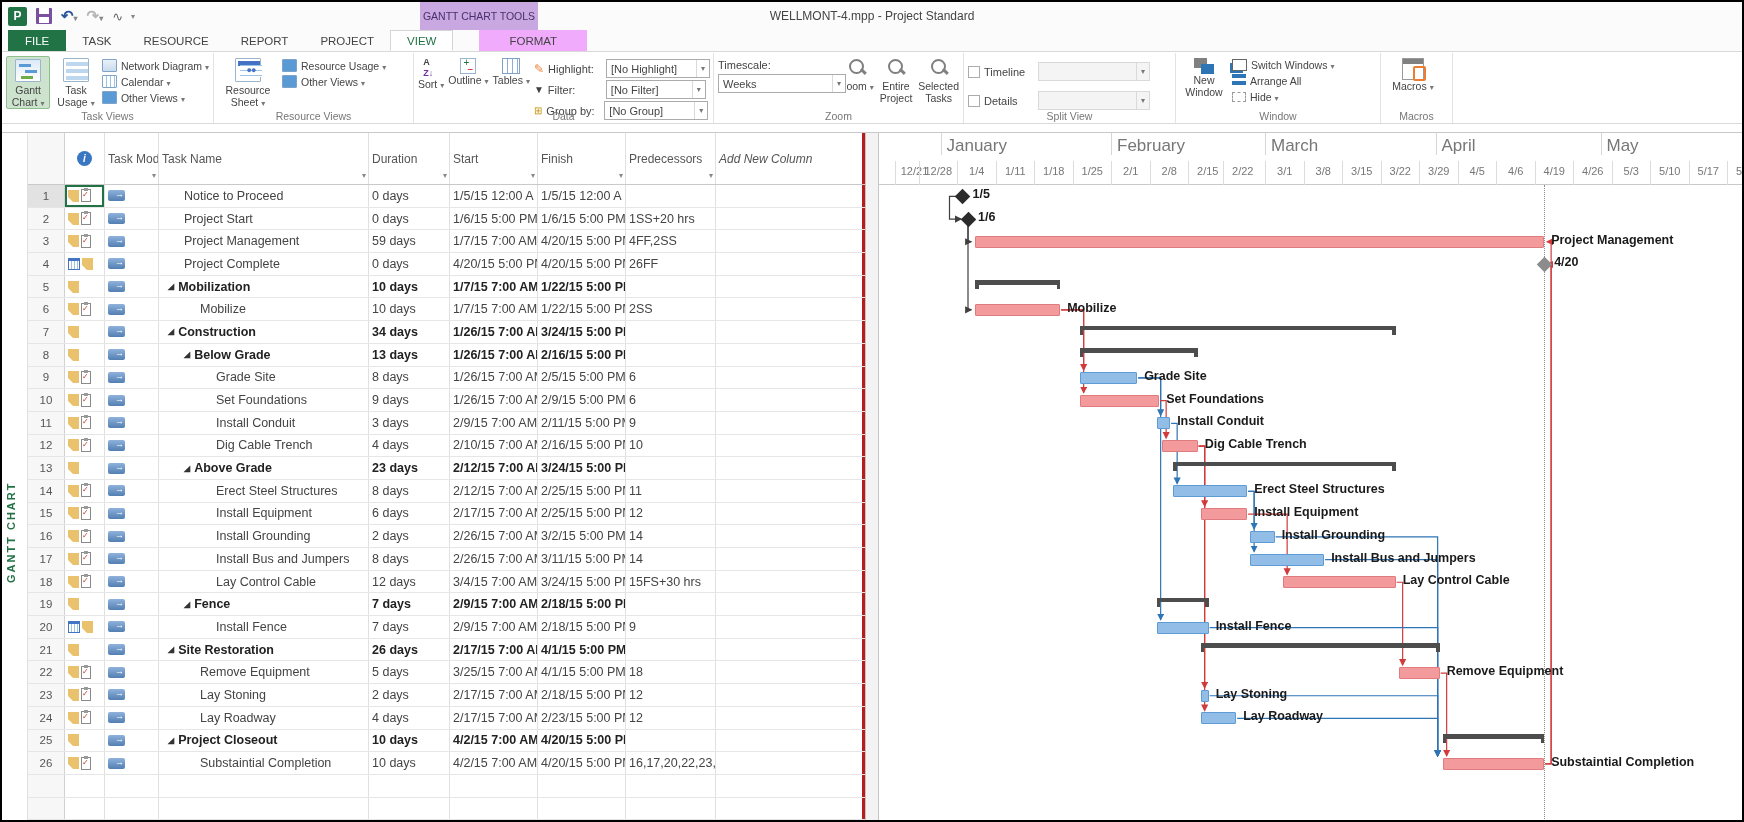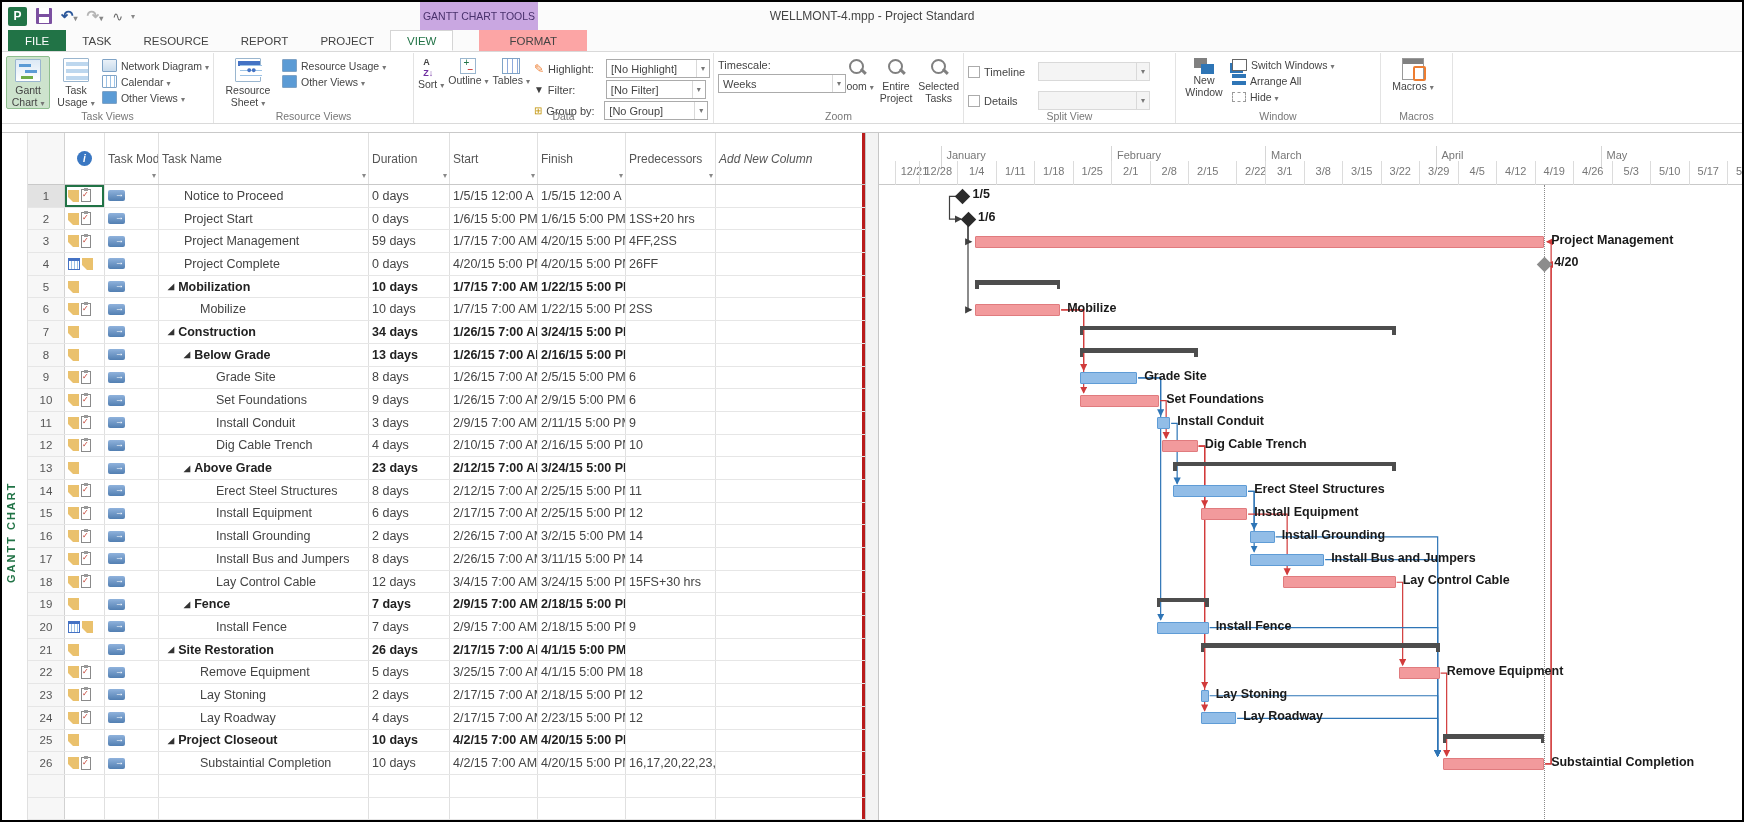--- a/index.html
+++ b/index.html
@@ -19,21 +19,21 @@
   .wave{color:#666;font-size:13px;letter-spacing:-1px}
   .qdd{color:#888;font-size:8px}
   #title-text{position:absolute;left:0;right:0;top:7px;text-align:center;font-size:12px;color:#444;}
   #ctx-header{position:absolute;left:418px;top:0;width:118px;height:28px;background:#C9A7E1;color:#48306B;font-size:10.5px;display:flex;align-items:center;justify-content:center;}
 
   
   #tabrow{position:absolute;left:0;top:28px;width:100%;height:22px;background:#FBFBFB;display:flex;align-items:stretch;border-bottom:1px solid #D9D9D9;}
   .tab{padding:0 16px;font-size:11.5px;display:flex;align-items:center;color:#444;cursor:pointer}
   .tab.file{background:#217346;color:#fff;padding:0 17px;margin-left:6px}
   .tab.active{background:#fff;color:#217346;border:1px solid #D5D5D5;border-bottom:1px solid #fff}
-  .tab.ctx{background:#fca5a5;}
+  .tab.ctx{background:#f0abfc;}
   
   #ribbon{position:absolute;left:0;top:51px;width:100%;height:71px;background:#fff;border-bottom:1px solid #DADADA;display:flex;}
   .rgroup{position:relative;height:100%;border-right:1px solid #E3E3E3;padding:3px 4px 14px 4px;display:flex;gap:4px;}
   .rgroup .glabel{position:absolute;left:0;right:0;bottom:1px;text-align:center;font-size:10.5px;color:#777;}
   .bigbtn{width:54px;display:flex;flex-direction:column;align-items:center;justify-content:flex-start;font-size:10.5px;color:#444;text-align:center;padding-top:2px;cursor:pointer;line-height:1.15;}
   .bigbtn.pressed{background:#CDE3CD;border:1px solid #8FBE8F;border-radius:2px}
   .smallstack{display:flex;flex-direction:column;justify-content:flex-start;gap:3px;padding-top:3px}
   .smallbtn{display:flex;align-items:center;gap:4px;font-size:10.5px;color:#444;white-space:nowrap;cursor:pointer}
   .dd:after{content:"▾";font-size:8px;color:#777;margin-left:3px}
   .icon16{width:15px;height:13px;border:1px solid #7FA3C6;background:linear-gradient(#EAF1F8,#C8DBEC);position:relative;border-radius:1px;flex:0 0 auto}
@@ -109,21 +109,21 @@
   .noteic{width:11px;height:12px;background:#EAC16D;position:relative;flex:0 0 auto}
   .noteic:after{content:"";position:absolute;left:0;bottom:0;border-style:solid;border-width:0 0 5px 5px;border-color:transparent transparent #fff transparent;width:0;height:0;transform:rotate(90deg)}
   .clipic{width:10px;height:13px;background:#fff;border:1px solid #8A8A8A;position:relative;flex:0 0 auto}
   .clipic:before{content:"";position:absolute;left:2px;top:-2px;width:4px;height:3px;background:#9A9A9A}
   .clipic:after{content:"✓";position:absolute;left:0px;top:0px;font-size:8px;color:#C0392B}
   .calic{width:12px;height:12px;background:repeating-linear-gradient(90deg,#fff 0 2px,#9DC3E6 2px 3px),repeating-linear-gradient(#fff 0 2px,#9DC3E6 2px 3px);border:1px solid #4472C4;position:relative;flex:0 0 auto}
   .calic:before{content:"";position:absolute;left:-1px;top:-1px;right:-1px;height:3px;background:#4472C4}
 
   
   #timescale{position:absolute;left:0;top:0;right:0;height:52px;border-bottom:1px solid #C9C9C9;background:#fff}
-  .month{position:absolute;top:13px;height:22px;font-size:11px;color:#777;border-left:1px solid #D6D6D6;padding:3px 0 0 5px}
+  .month{position:absolute;top:0;height:22px;font-size:17px;color:#777;border-left:1px solid #D6D6D6;padding:3px 0 0 5px}
   .week{position:absolute;top:28px;height:24px;font-size:11px;color:#777;border-left:1px solid #DCDCDC;text-align:center;padding-top:4px}
   
   .bar{position:absolute;height:12px;border-radius:1px}
   .bar.crit{background:#F29A9C;border:1px solid #E07B7E}
   .bar.norm{background:#92BDE7;border:1px solid #5F9CD6}
   .sumbar{position:absolute;height:4.5px;background:#4D4D4D}
   .sumcap{position:absolute;width:3.5px;height:9px;background:#4D4D4D}
   .dia{position:absolute;width:11px;height:11px;transform:rotate(45deg);background:#2B2B2B}
   .dia.gray{background:#8C8C8C}
   .blabel{position:absolute;font-size:12.5px;font-weight:bold;color:#1A1A1A;white-space:nowrap;height:16px}
@@ -859,28 +859,28 @@
           <div class="month" style="left: 721.5px; width: 170.5px;">May</div>
           <div class="week" style="left: 16px; width: 38px;">12/21</div>
           <div class="week" style="left: 39.5px; width: 38.5px;">12/28</div>
           <div class="week" style="left: 78px; width: 38.5px;">1/4</div>
           <div class="week" style="left: 116.5px; width: 38.5px;">1/11</div>
           <div class="week" style="left: 155px; width: 38.5px;">1/18</div>
           <div class="week" style="left: 193.5px; width: 38.5px;">1/25</div>
           <div class="week" style="left: 232px; width: 38.5px;">2/1</div>
           <div class="week" style="left: 270.5px; width: 38.5px;">2/8</div>
           <div class="week" style="left: 309px; width: 38.5px;">2/15</div>
-          <div class="week" style="left: 357px; width: 38.5px;">2/22</div>
+          <div class="week" style="left: 344px; width: 38.5px;">2/22</div>
           <div class="week" style="left: 386px; width: 38.5px;">3/1</div>
           <div class="week" style="left: 424.5px; width: 38.5px;">3/8</div>
           <div class="week" style="left: 463px; width: 38.5px;">3/15</div>
           <div class="week" style="left: 501.5px; width: 38.5px;">3/22</div>
           <div class="week" style="left: 540px; width: 38.5px;">3/29</div>
           <div class="week" style="left: 578.5px; width: 38.5px;">4/5</div>
-          <div class="week" style="left: 617px; width: 38.5px;">4/12</div>
+          <div class="week" style="left: 617px; width: 38.5px;">4/6</div>
           <div class="week" style="left: 655.5px; width: 38.5px;">4/19</div>
           <div class="week" style="left: 694px; width: 38.5px;">4/26</div>
           <div class="week" style="left: 732.5px; width: 38.5px;">5/3</div>
           <div class="week" style="left: 771px; width: 38.5px;">5/10</div>
           <div class="week" style="left: 809.5px; width: 38.5px;">5/17</div>
           <div class="week" style="left: 848px; width: 38.5px;">5/24</div>
         </div>
     <div id="finline" style="left: 665.125px; top: 52px; height: 635.6px;"></div>
         <svg width="867" height="688" id="linksvg">
           <defs>

